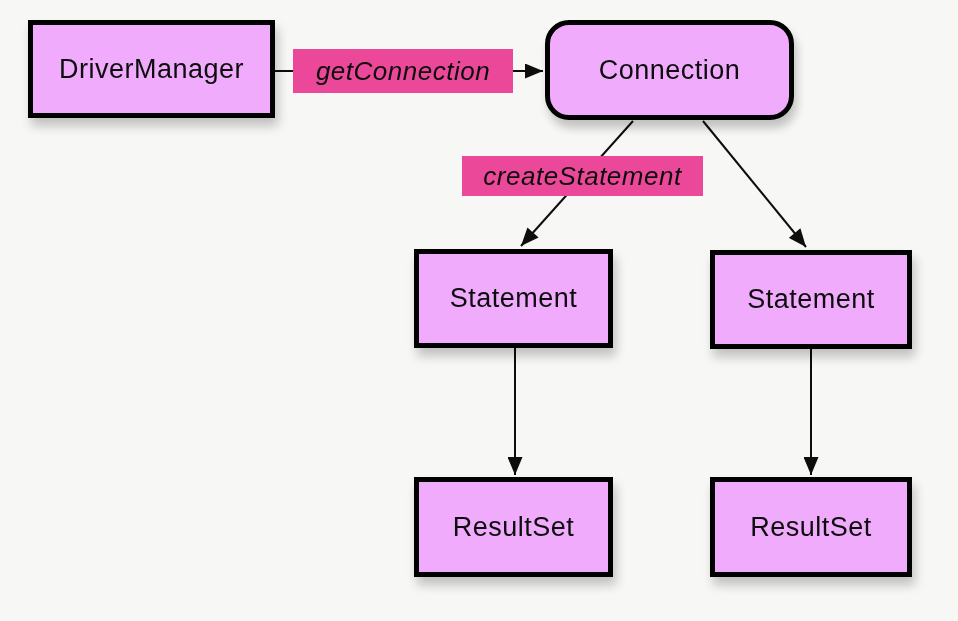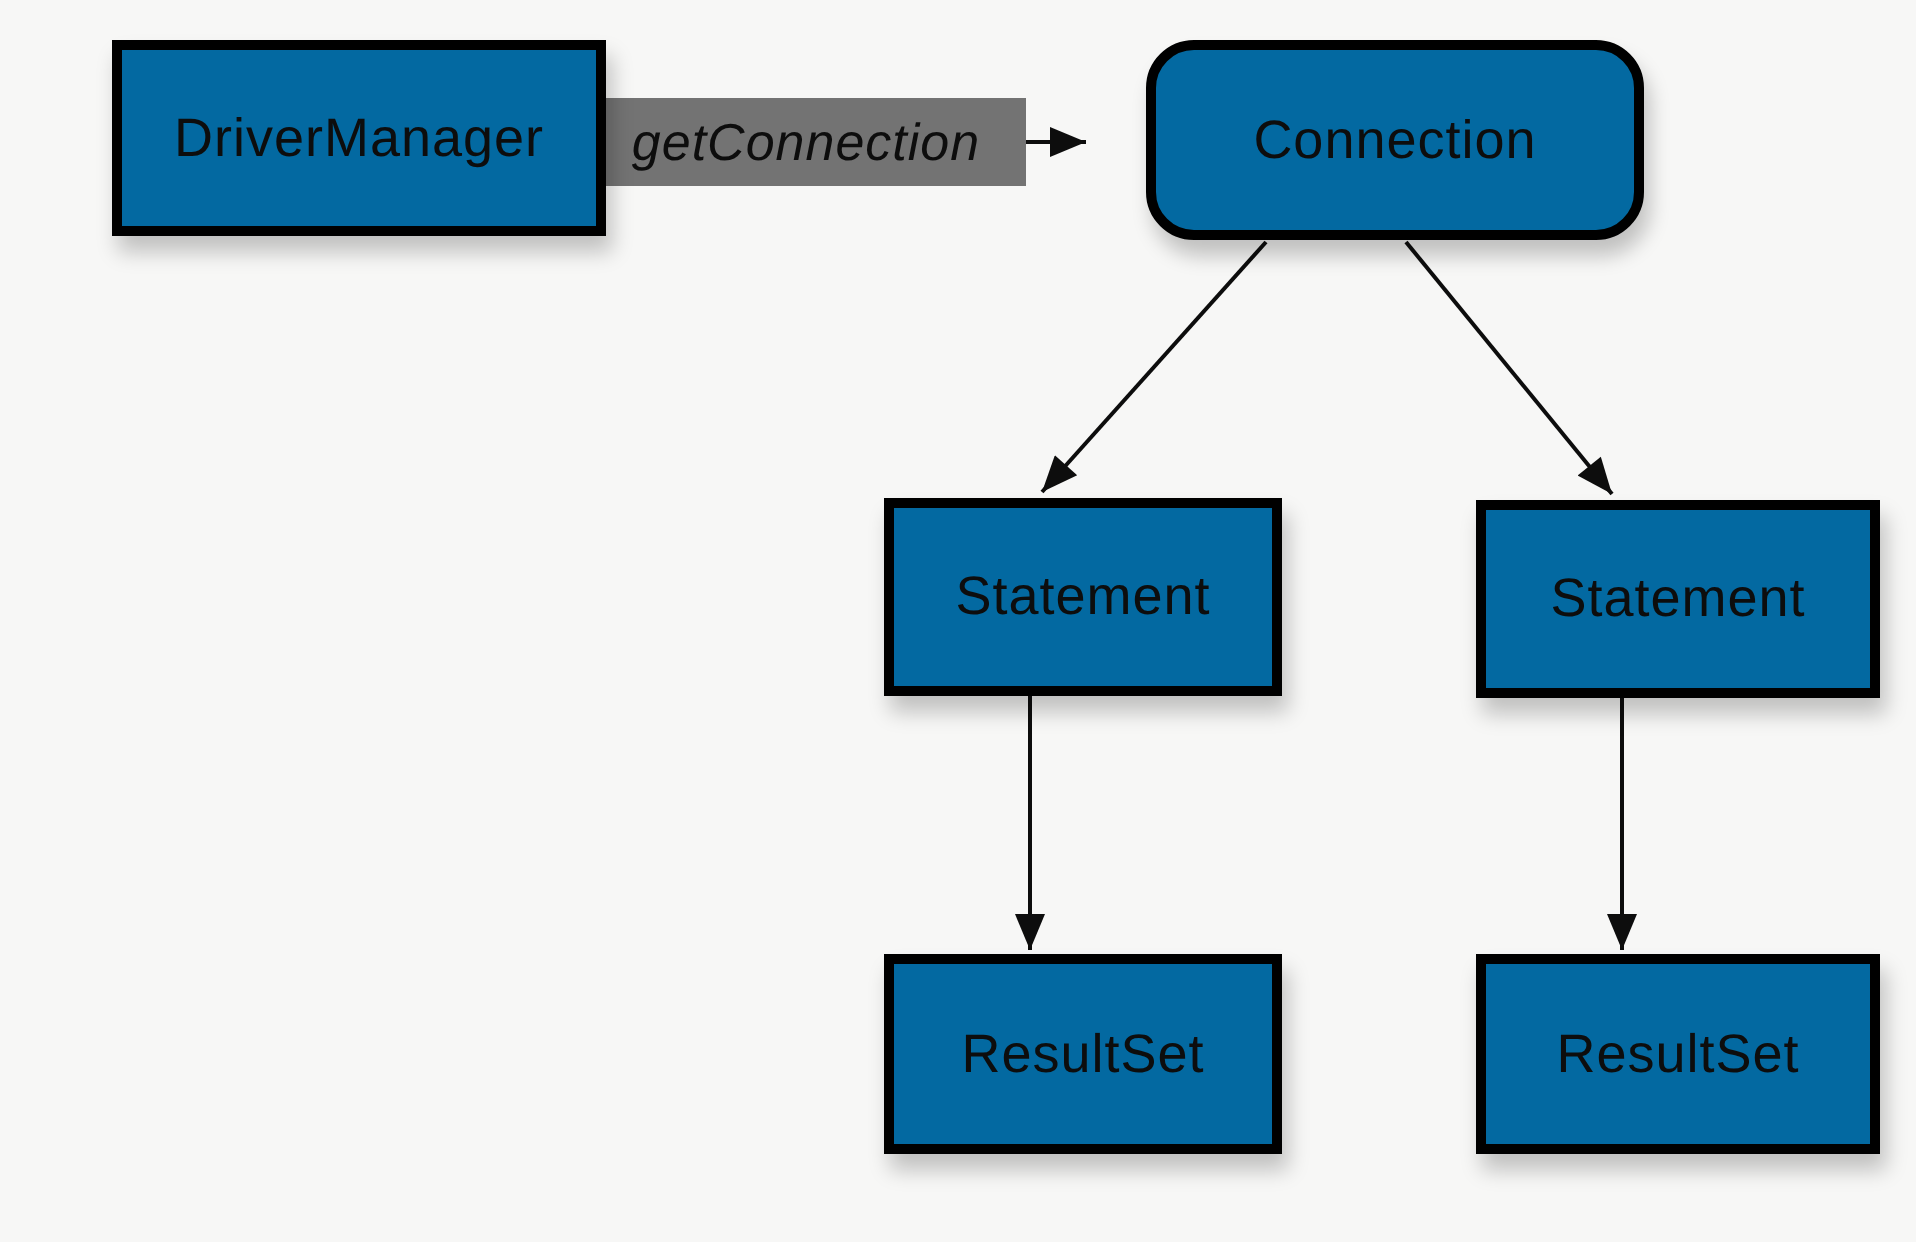--- a/index.html
+++ b/index.html
@@ -23,44 +23,43 @@
     height: 621px;
     z-index: 1;
   }
   .arrows-layer line {
     stroke: #0d0d0d;
     stroke-width: 2;
   }
   .edge-label {
     position: absolute;
     z-index: 2;
-    background: #737373;
+    background: #ec4899;
     color: #0d0d0d;
     font-style: italic;
     font-size: 26px;
     letter-spacing: 0.5px;
     display: flex;
     align-items: center;
     justify-content: center;
     white-space: nowrap;
   }
   .node {
     position: absolute;
     z-index: 3;
     box-sizing: border-box;
-    background: #0369a1;
+    background: #f0abfc;
     border: 5px solid #000000;
     box-shadow: 3px 8px 10px rgba(0,0,0,0.22);
     display: flex;
     align-items: center;
     justify-content: center;
     color: #0d0d0d;
     font-size: 27px;
     letter-spacing: 0.5px;
-    margin-left: 28px;
   }
   .node span { white-space: nowrap; }
 
   
   #node-driver-manager  { left: 28px;  top: 20px;  width: 247px; height: 98px;  }
   #node-connection      { left: 545px; top: 20px;  width: 249px; height: 100px; border-radius: 24px; }
   #node-statement-left  { left: 414px; top: 249px; width: 199px; height: 99px;  }
   #node-statement-right { left: 710px; top: 250px; width: 202px; height: 99px;  }
   #node-resultset-left  { left: 414px; top: 477px; width: 199px; height: 100px; }
   #node-resultset-right { left: 710px; top: 477px; width: 202px; height: 100px; }
@@ -88,20 +87,21 @@
 
     <line x1="703" y1="121" x2="806" y2="247" marker-end="url(#arrowhead)"></line>
 
     <line x1="515" y1="348" x2="515" y2="475" marker-end="url(#arrowhead)"></line>
 
     <line x1="811" y1="349" x2="811" y2="475" marker-end="url(#arrowhead)"></line>
   </svg>
 
   <div class="edge-label" id="label-get-connection">getConnection</div>
 
+  <div class="edge-label" id="label-create-statement">createStatement</div>
 
 
   <div class="node" id="node-driver-manager">
     <span>DriverManager</span>
   </div>
 
   <div class="node" id="node-connection">
     <span>Connection</span>
   </div>
 

